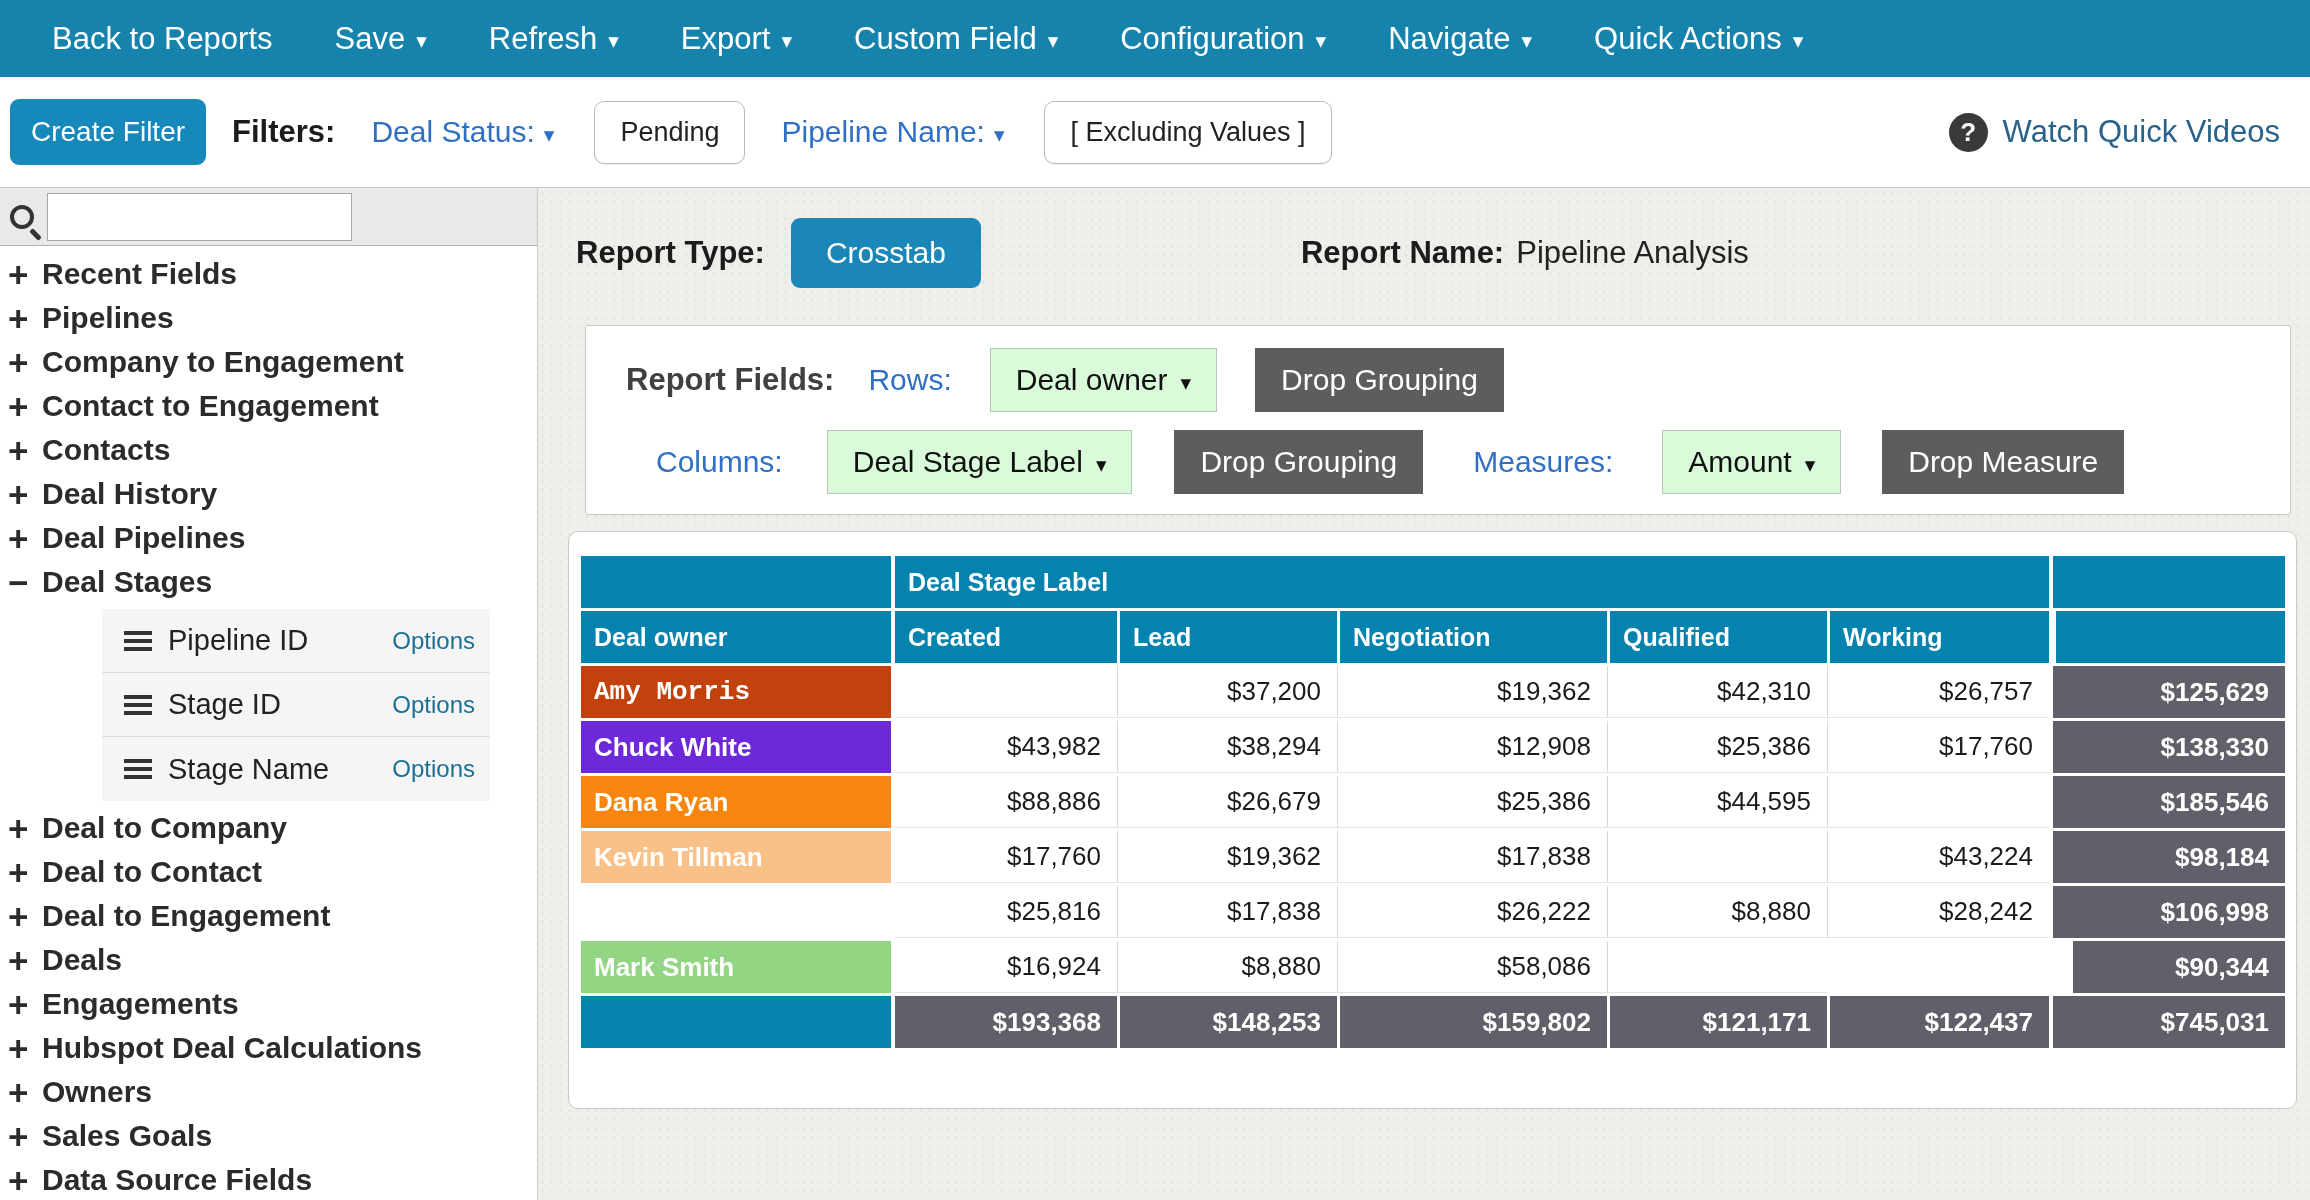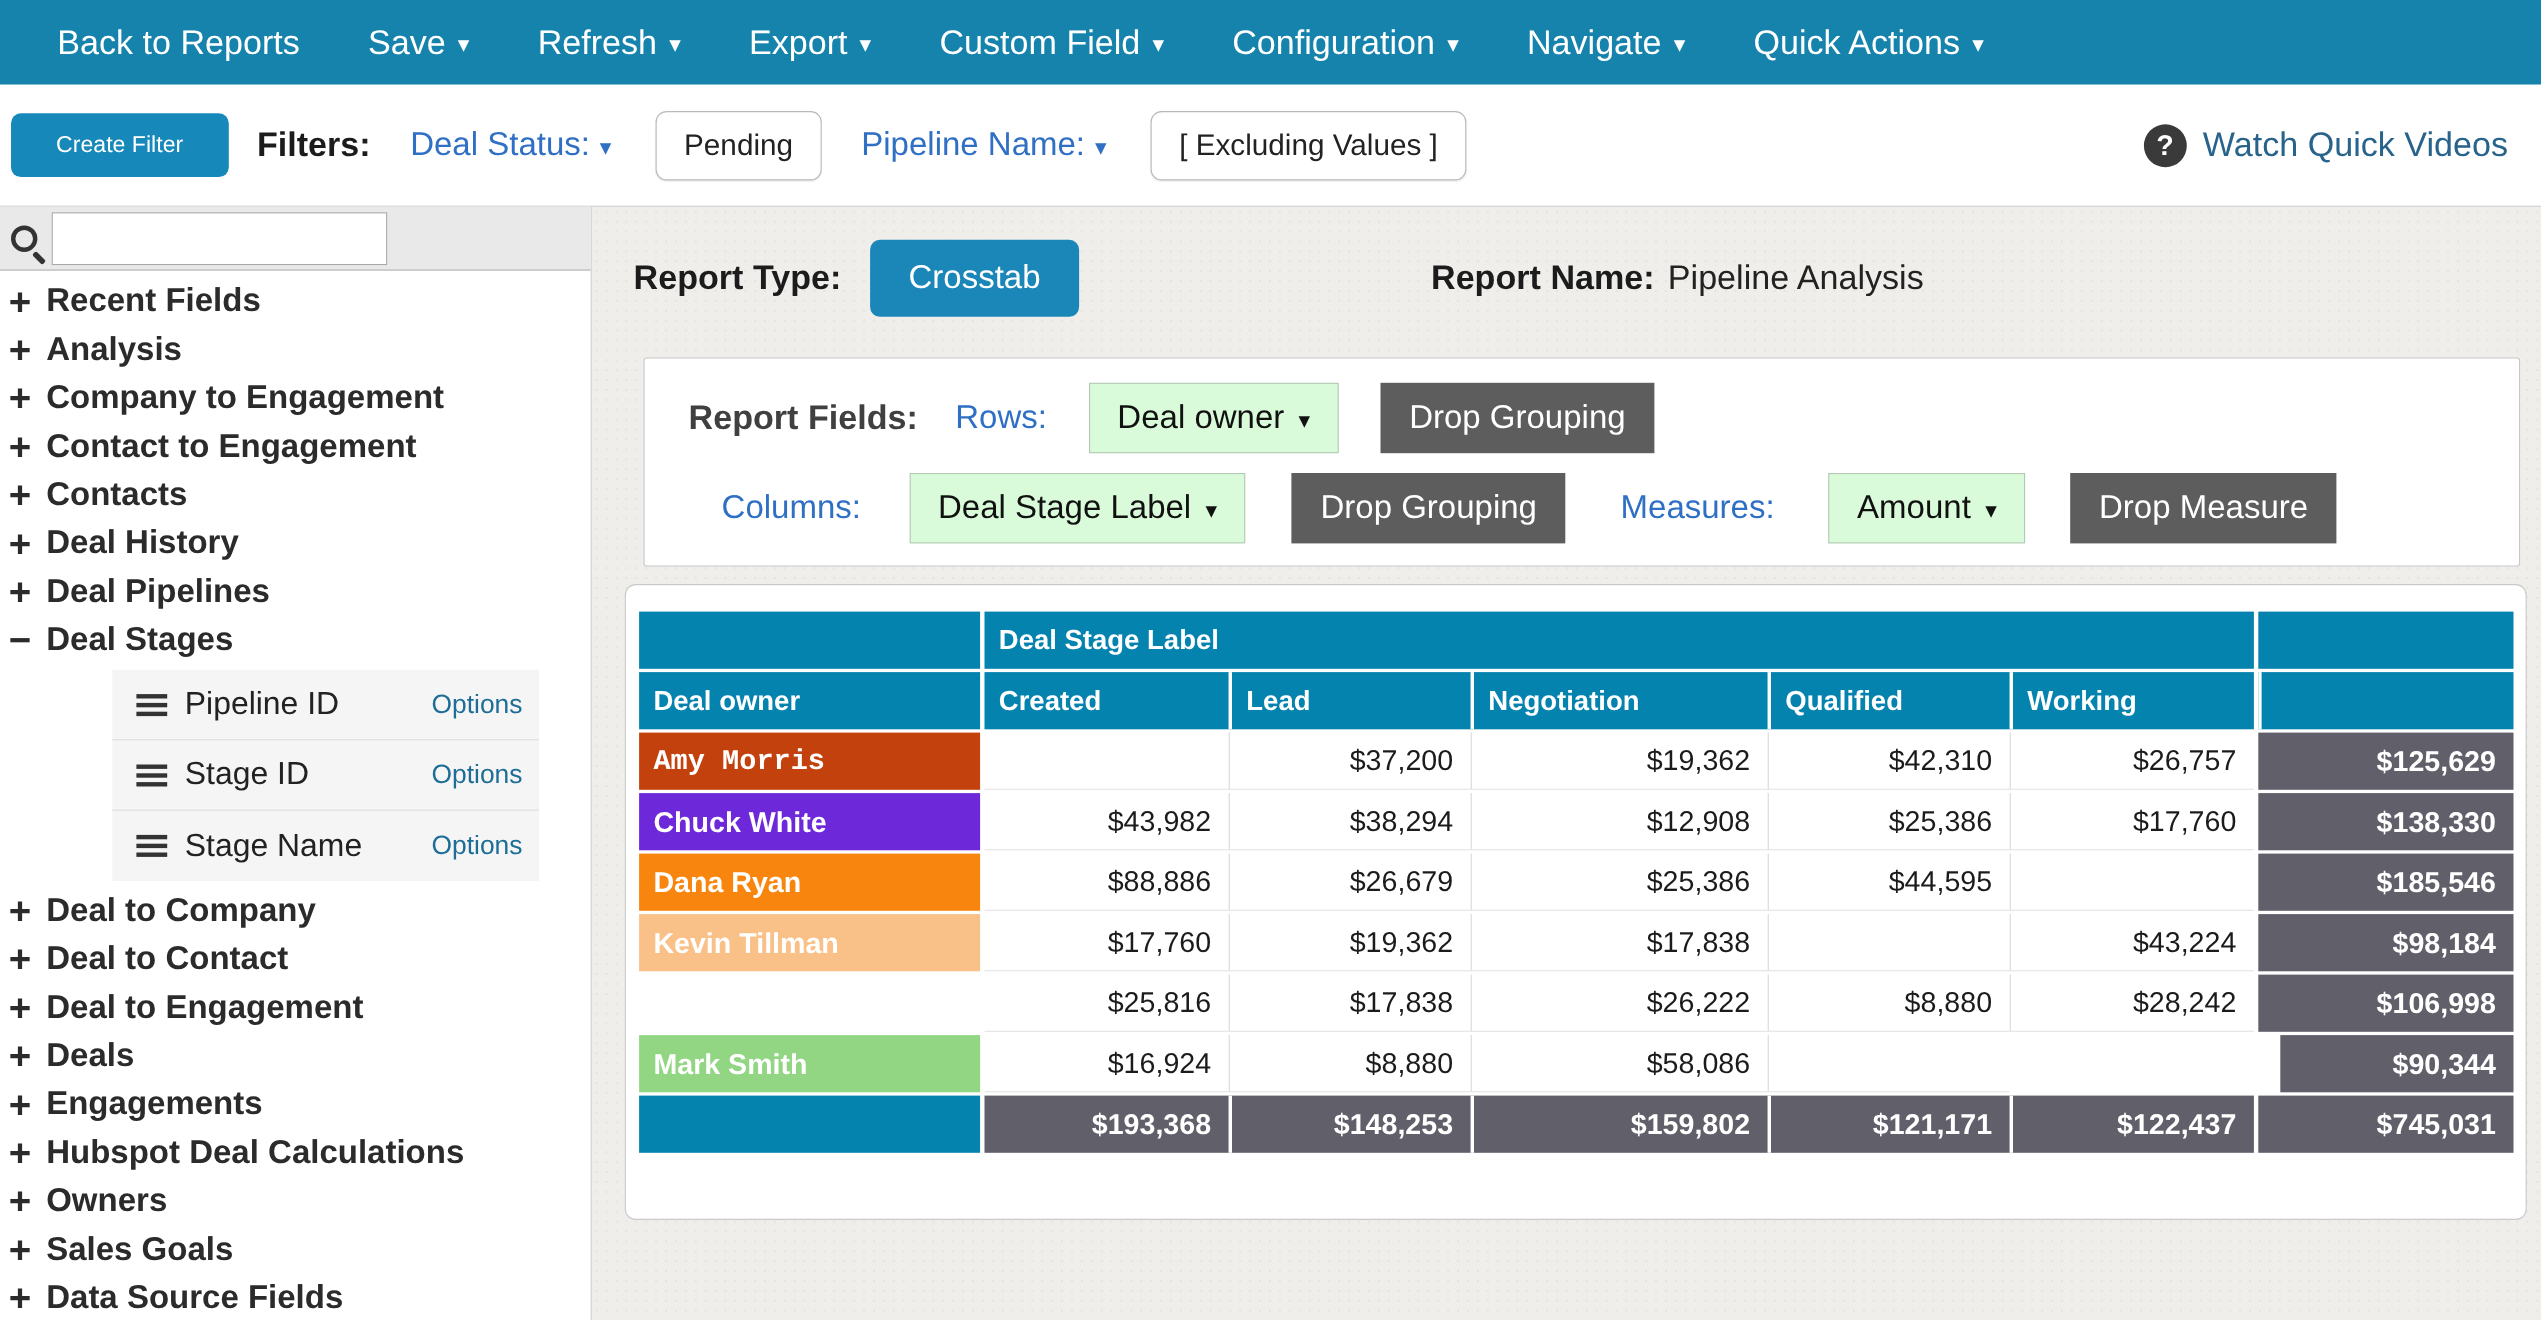--- a/index.html
+++ b/index.html
@@ -21,21 +21,21 @@
   .nav-item { display:flex; align-items:center; gap:11px; cursor:pointer; white-space:nowrap; }
   .nav-caret { font-size:21px; line-height:1; padding-top:4px; }
 
   
   .filterbar {
     height:111px; background:#fff; border-bottom:1px solid #c9c9c9;
     display:flex; align-items:center; padding:0 30px 0 10px;
   }
   .btn-primary {
     background:var(--teal-btn,#1688ba); color:#fff; border:none; border-radius:9px;
-    font-size:21px; padding:17px 41px; font-family:inherit; cursor:pointer;
+    font-size:28px; padding:17px 21px; font-family:inherit; cursor:pointer;
   }
   .filters-label { font-weight:bold; font-size:31px; color:#1c1c1c; margin-left:26px; }
   .filter-link { color:var(--link-blue,#2f6fc4); font-size:30px; margin-left:36px; display:flex; align-items:center; gap:9px; cursor:pointer; white-space:nowrap; }
   .filter-link .nav-caret { color:var(--link-blue,#2f6fc4); }
   .value-chip {
     margin-left:40px; border:1px solid #b9b9b9; border-radius:10px; background:#fff;
     font-size:27px; color:#222; padding:15px 25px; box-shadow:0 1px 1px rgba(0,0,0,.06); cursor:pointer; white-space:nowrap;
   }
   .fb-spacer { flex:1; }
   .help-group { display:flex; align-items:center; gap:15px; cursor:pointer; }
@@ -196,21 +196,21 @@
       <span class="search-icon"></span>
       <input class="search-input" type="text" value="" style="">
     </div>
     <div class="tree">
         <div class="tree-item">
           <span class="tree-glyph">+</span>
           <span class="tree-label">Recent Fields</span>
         </div>
         <div class="tree-item">
           <span class="tree-glyph">+</span>
-          <span class="tree-label">Analysis</span>
+          <span class="tree-label">Pipelines</span>
         </div>
         <div class="tree-item">
           <span class="tree-glyph">+</span>
           <span class="tree-label">Company to Engagement</span>
         </div>
         <div class="tree-item">
           <span class="tree-glyph">+</span>
           <span class="tree-label">Contact to Engagement</span>
         </div>
         <div class="tree-item">

